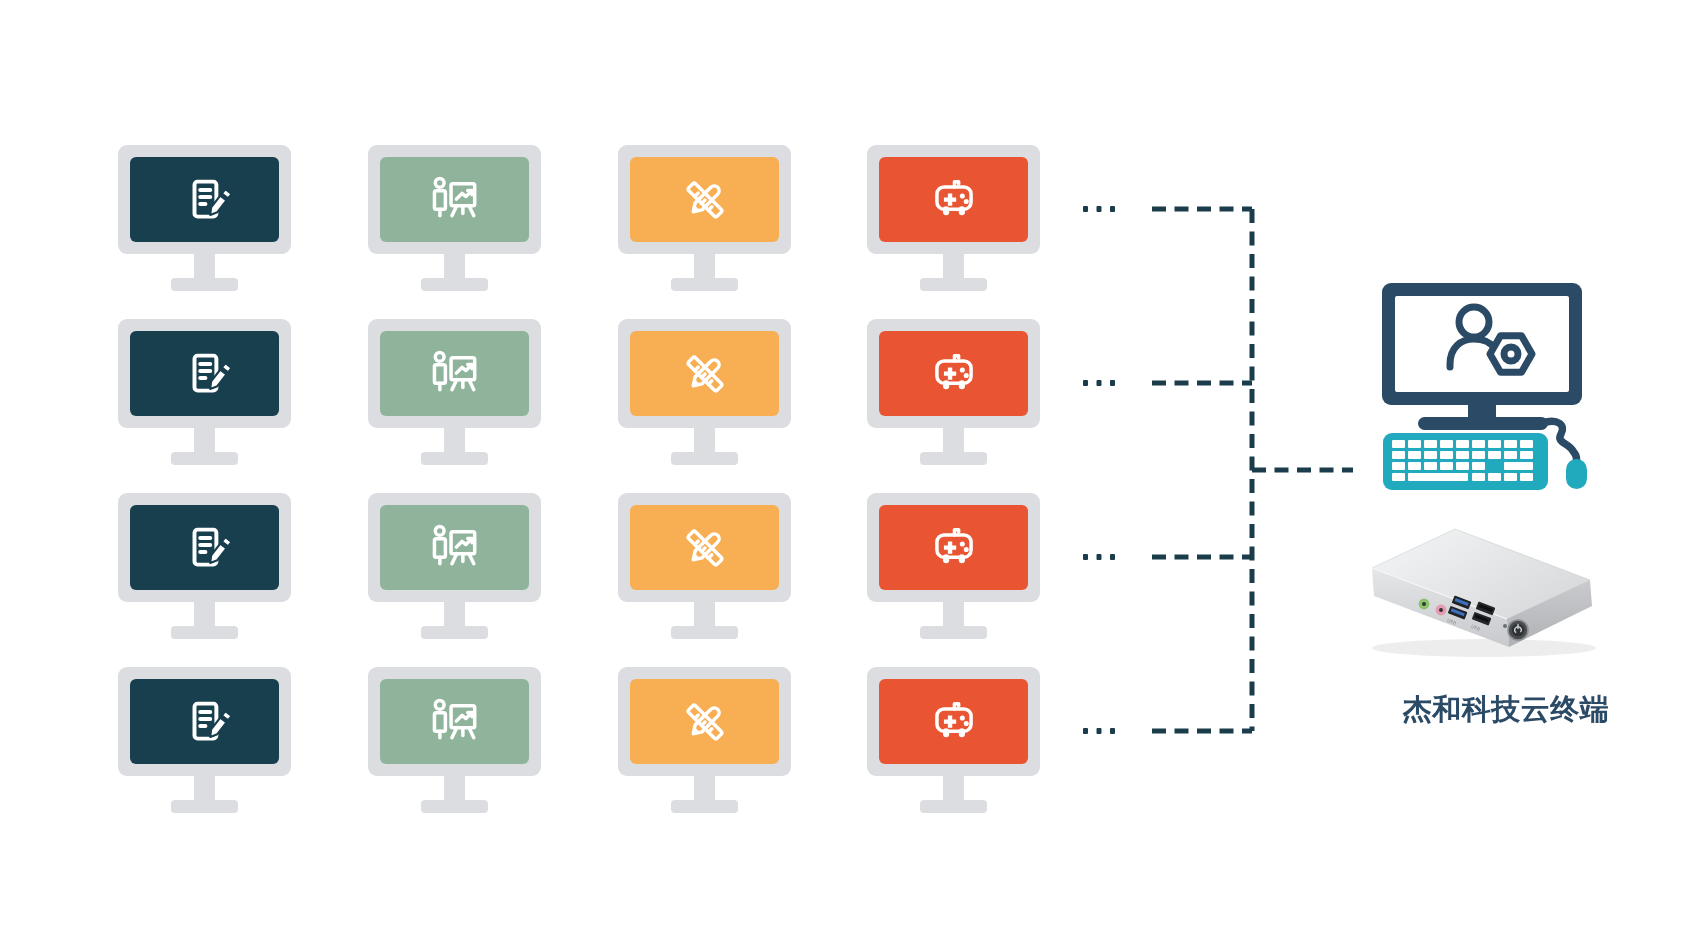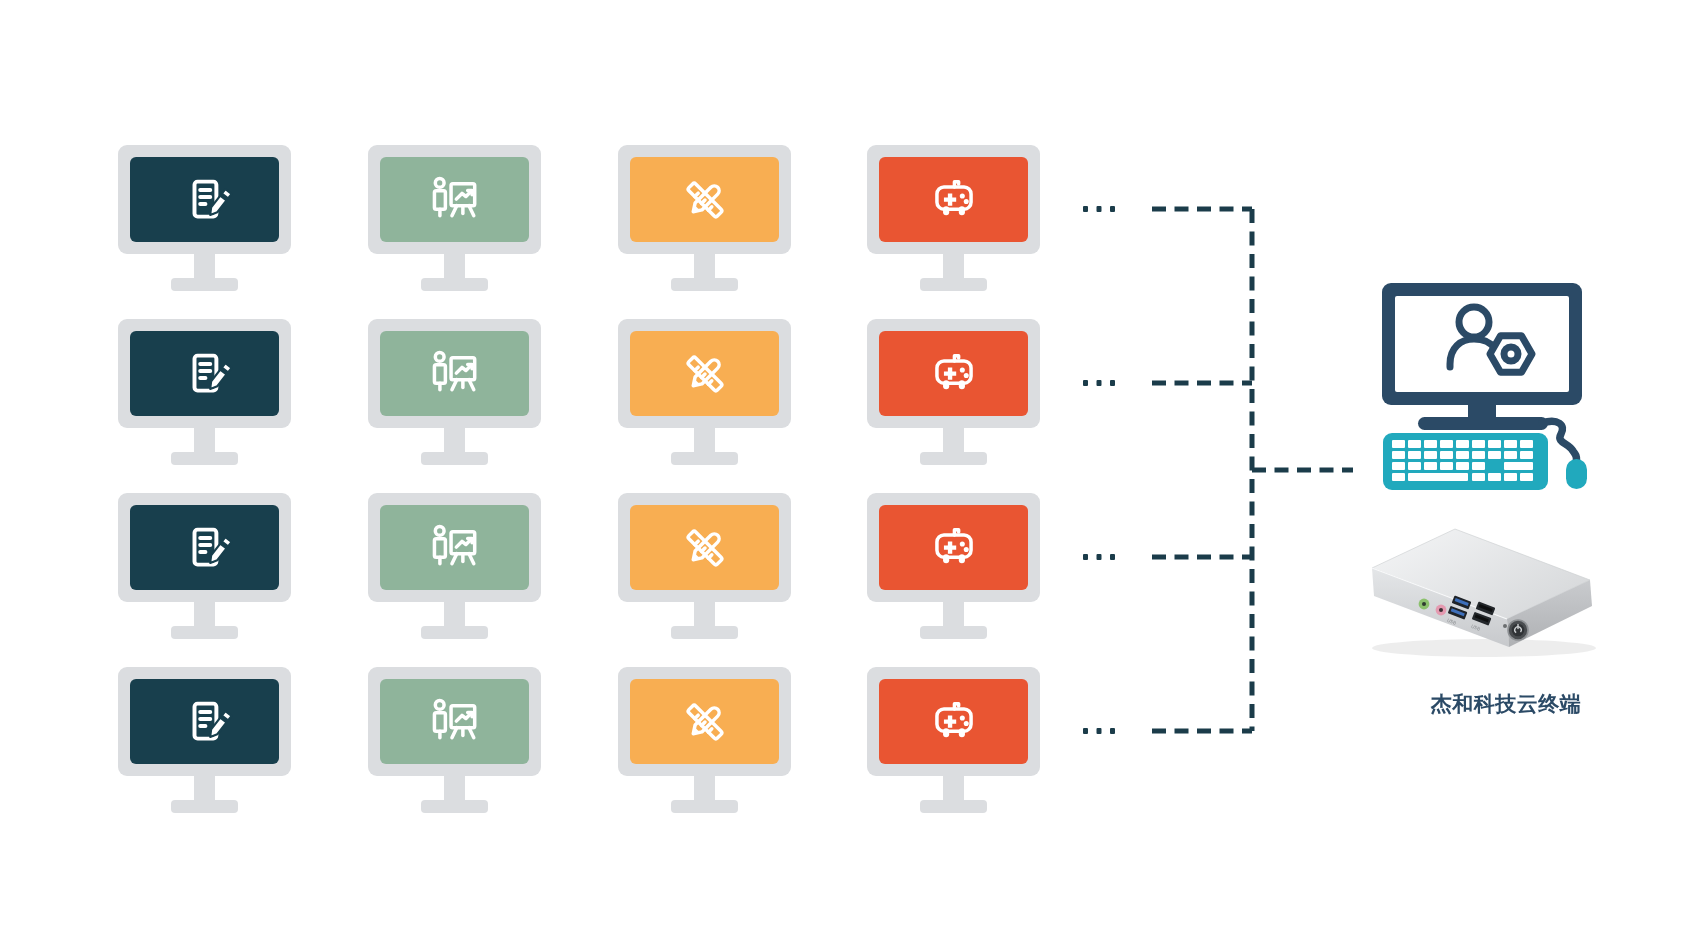--- a/index.html
+++ b/index.html
@@ -20,21 +20,21 @@
          background:var(--c-frame);border-radius:4px;}
 
   
   #connector-layer{position:absolute;left:0;top:0;width:1687px;height:948px;pointer-events:none;}
 
   
   #station{position:absolute;left:1370px;top:275px;width:230px;height:220px;}
   #minipc{position:absolute;left:1362px;top:496px;width:240px;height:175px;}
 
   .caption{position:absolute;left:1390px;top:690px;width:232px;text-align:center;
-           font-size:21px;font-weight:bold;color:var(--c-navy);letter-spacing:.5px;}
+           font-size:29px;font-weight:bold;color:var(--c-navy);letter-spacing:.5px;}
 </style>
 </head>
 <body>
 
 <div id="canvas" style="--c-bg: #FFFFFF; --c-line: #1B3C4A; --c-frame: #DBDDE0; --c-navy: #2B4A66; --c-teal: #21A9BD;">
 
   <div id="grid">
       <div class="unit" style="left: 118px; top: 145px; --sc: #183F4D;">
     <div class="frame">
       <div class="screen">

